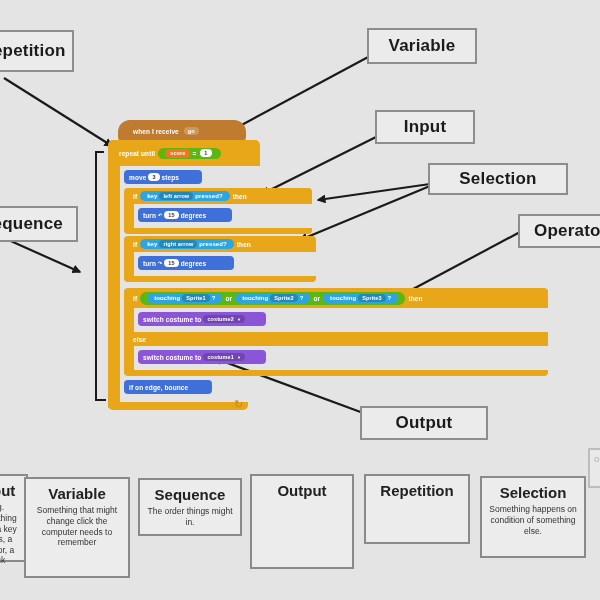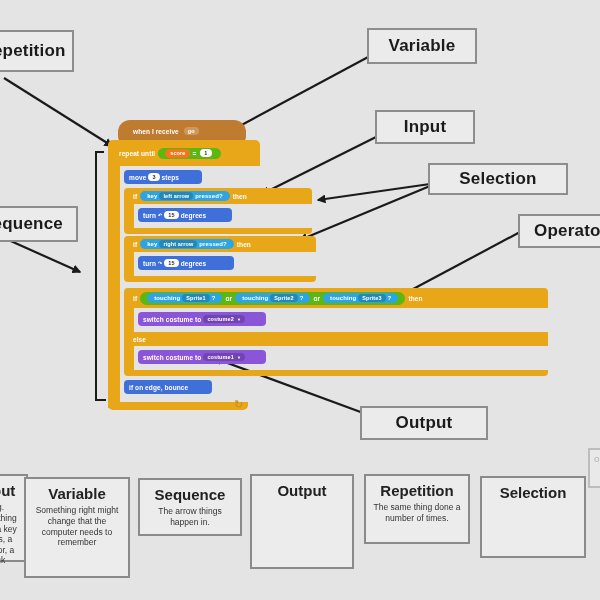--- a/index.html
+++ b/index.html
@@ -279,38 +279,38 @@
     <span style="position:absolute;left:126px;top:279px;color:#c98810;font-size:11px;line-height:1;">↻</span>
   </div>
 
   <div class="keycard" style="left:-34px;top:474px;width:62px;height:88px;">
     <div class="kc-title">Input</div>
     <div class="kc-desc">e.g. something from a key press, a sensor, a click</div>
   </div>
 
   <div class="keycard" style="left:24px;top:477px;width:106px;height:101px;">
     <div class="kc-title">Variable</div>
-    <div class="kc-desc">Something right might change that the computer needs to remember</div>
+    <div class="kc-desc">Something that might change click the computer needs to remember</div>
   </div>
 
   <div class="keycard" style="left:138px;top:478px;width:104px;height:58px;">
     <div class="kc-title">Sequence</div>
-    <div class="kc-desc">The arrow things happen in.</div>
+    <div class="kc-desc">The order things might in.</div>
   </div>
 
   <div class="keycard" style="left:250px;top:474px;width:104px;height:95px;">
     <div class="kc-title">Output</div>
   </div>
 
   <div class="keycard" style="left:364px;top:474px;width:106px;height:70px;">
     <div class="kc-title">Repetition</div>
-    <div class="kc-desc">The same thing done a number of times.</div>
   </div>
 
   <div class="keycard" style="left:480px;top:476px;width:106px;height:82px;">
     <div class="kc-title">Selection</div>
+    <div class="kc-desc">Something happens on condition of something else.</div>
   </div>
 
   <div class="keycard" style="left:588px;top:448px;width:40px;height:40px;border-color:#bdbdbd;background:#e9e9e9;">
     <div class="kc-title" style="font-size:7px;color:#bbb;">Operator</div>
   </div>
 
 </div>
 
 </body></html>

